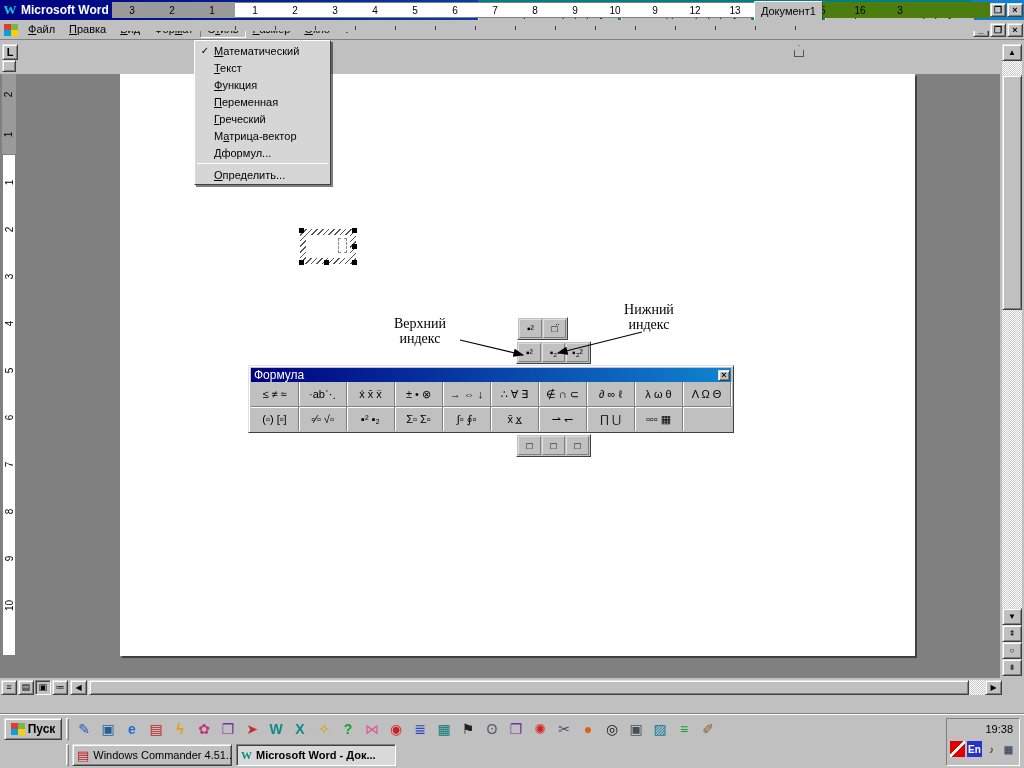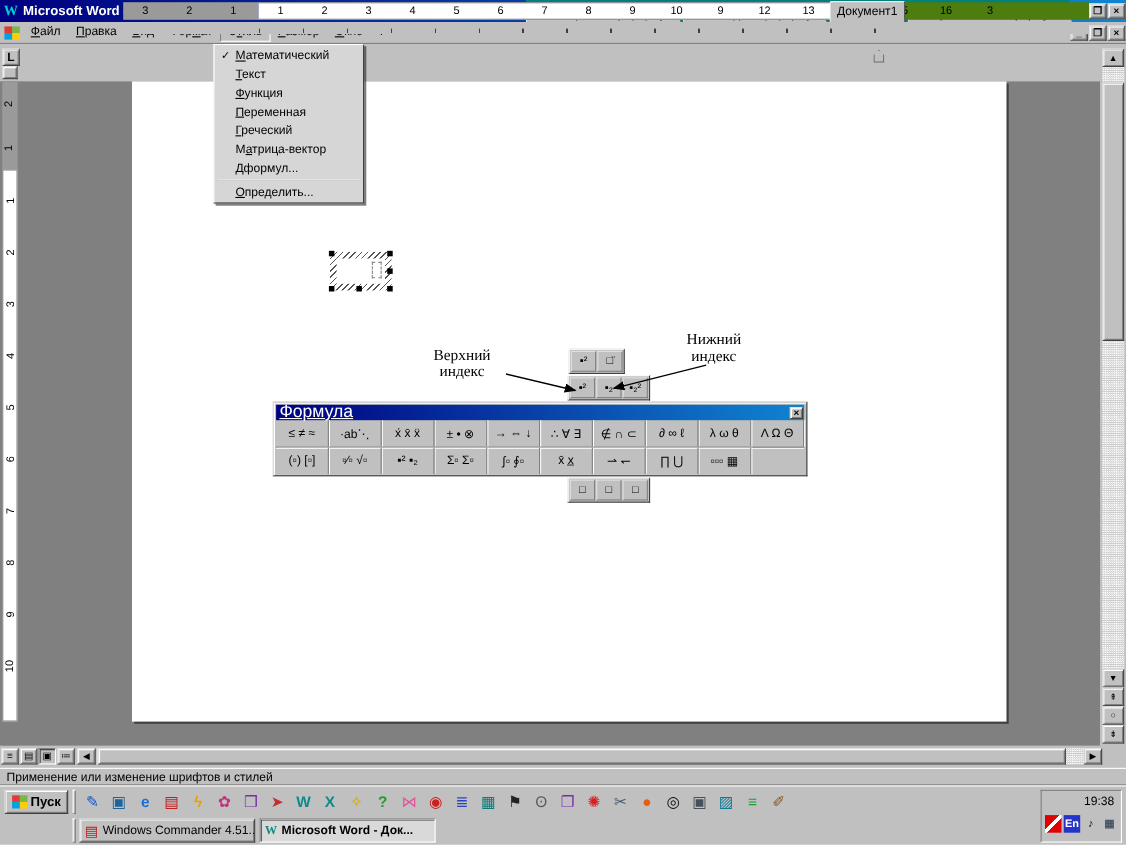--- a/index.html
+++ b/index.html
@@ -59,21 +59,21 @@
   .mcheck { width:18px; text-align:center; font-size:10px; }
   .ddsep { height:1px; background:#808080; border-bottom:1px solid #fff; margin:2px 1px; }
   
   .callout { font-family:Liberation Serif, serif; font-size:14px; text-align:center; line-height:15px; z-index:30; background:transparent; }
   
   .palrow { display:flex; background:#c0c0c0; border:1px solid; border-color:#fff #404040 #404040 #fff; z-index:20; padding:1px; gap:1px; }
   .palcell { width:23px; height:19px; display:flex; align-items:center; justify-content:center; font-size:10px; border:1px solid; border-color:#dfdfdf #808080 #808080 #dfdfdf; background:#c0c0c0; }
   
   #ftb { left:248px; top:365px; width:486px; height:68px; background:#c0c0c0; border:1px solid; border-color:#dfdfdf #404040 #404040 #dfdfdf; box-shadow:inset 1px 1px 0 #fff; z-index:25; padding:2px; }
   #ftb-title { height:14px; background:linear-gradient(90deg,#000080,#1084d0); display:flex; align-items:center; }
-  #ftb-title .tt { color:#fff; font-size:16px; margin-left:3px; flex:1;text-decoration:underline; }
+  #ftb-title .tt { color:#fff; font-size:12px; margin-left:3px; flex:1; }
   #ftb-close { width:12px; height:11px; margin-right:1px; font-size:9px; line-height:9px; font-weight:bold; }
   .ftb-row { display:flex; height:24px; align-items:stretch; }
   .ftb-row .grp { width:48px; display:flex; align-items:center; justify-content:center; font-size:11px; white-space:nowrap; border-right:1px solid #808080; box-shadow:1px 0 0 #fff; }
   #ftb-sep { height:1px; background:#808080; box-shadow:0 1px 0 #fff; }
   
   .sbtn { width:20px; height:17px; font-size:8px; }
   #vsb { left:1002px; top:44px; width:20px; height:634px; }
   .track { background:#dcdcdc; background-image:repeating-conic-gradient(#fff 0 25%, #c9c9c9 0 50%); background-size:2px 2px; }
   #hsbrow { left:0; top:678px; width:1002px; height:18px; background:#c0c0c0; display:flex; align-items:center; }
   .viewbtn { width:16px; height:15px; font-size:9px; margin-left:1px; }
@@ -353,23 +353,20 @@
         <span class="viewbtn btn bo pressed">▣</span>
         <span class="viewbtn btn bo">≔</span>
       </span>
     <div class="btn bo" style="width:17px; height:15px; font-size:8px; margin-left:2px;">◀</div>
     <div class="track" style="flex:1; height:15px; position:relative; margin-left:1px;">
       <div class="bo" style="position:absolute; left:1px; top:0; width:880px; height:15px;"></div>
     </div>
     <div class="btn bo" style="width:17px; height:15px; font-size:8px;">▶</div>
   </div>
 
-  <div class="abs" id="statusbar">
-    <span>Применение или изменение шрифтов и стилей</span>
-  </div>
 
   <div class="abs" id="taskbar">
     <div class="abs btn bo" id="startbtn">
       <span class="appicon" style="margin:0;"></span>
       <span>Пуск</span>
     </div>
     <div class="grip" style="left:66px; top:3px;"></div>
     <div id="ql">
         <span style="color: rgb(26, 86, 196);">✎</span>
         <span style="color: rgb(32, 99, 155);">▣</span>

